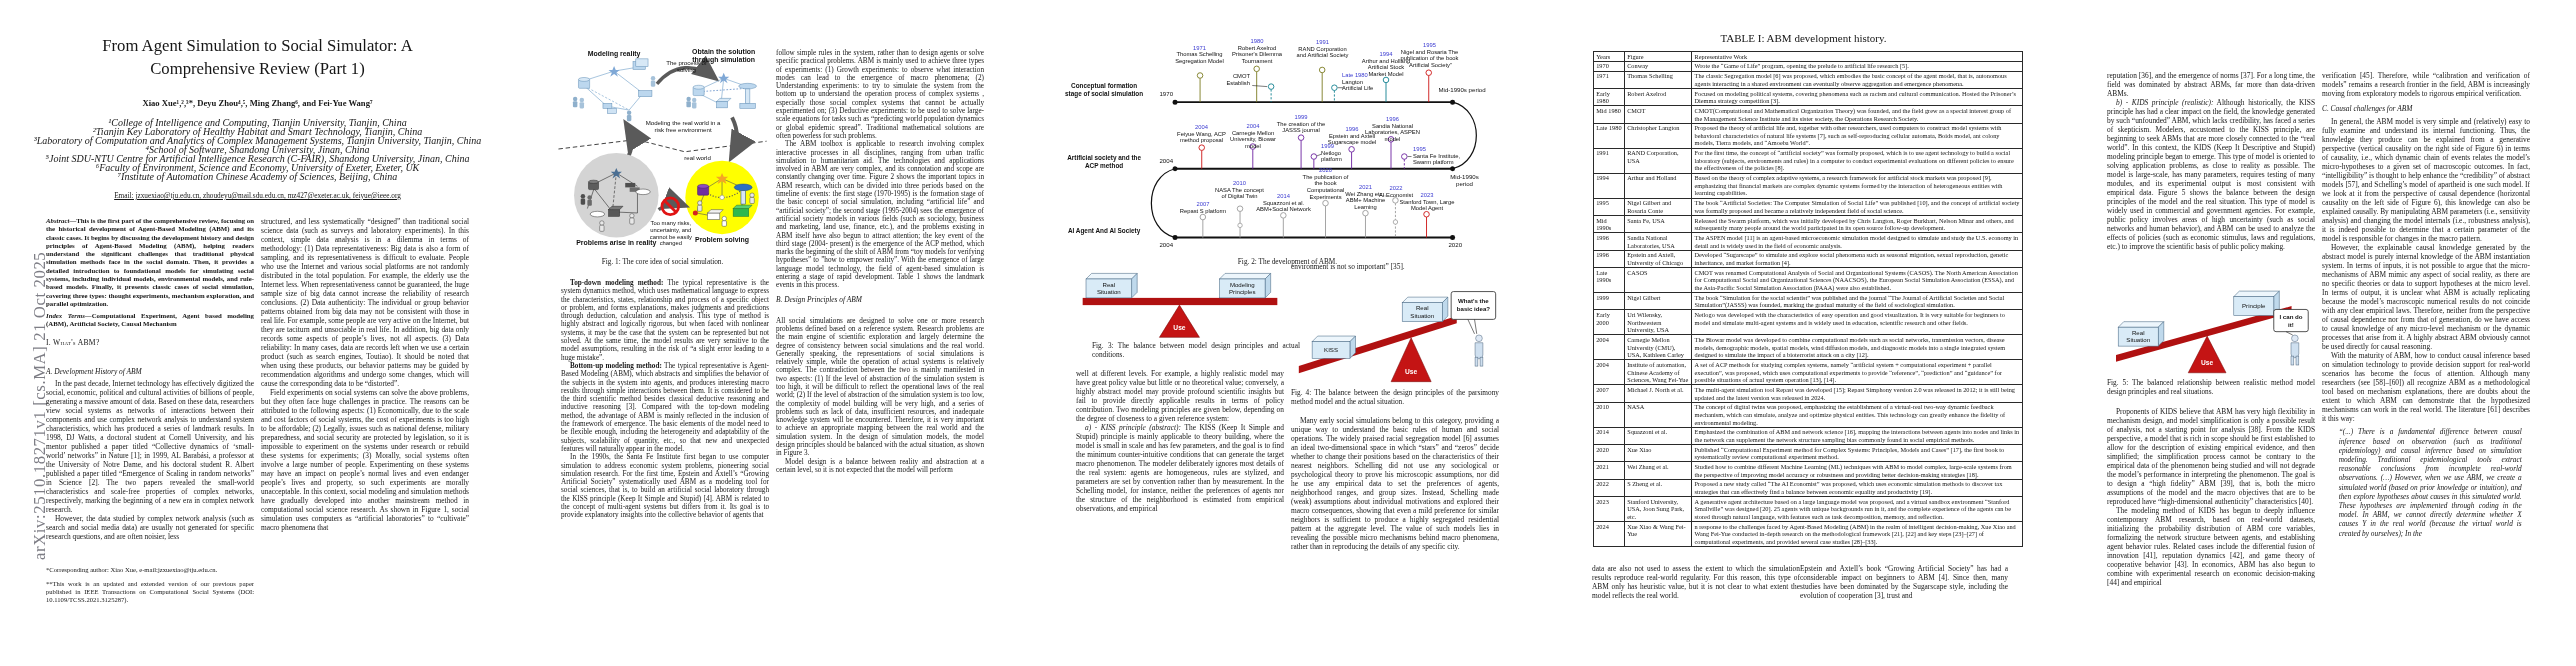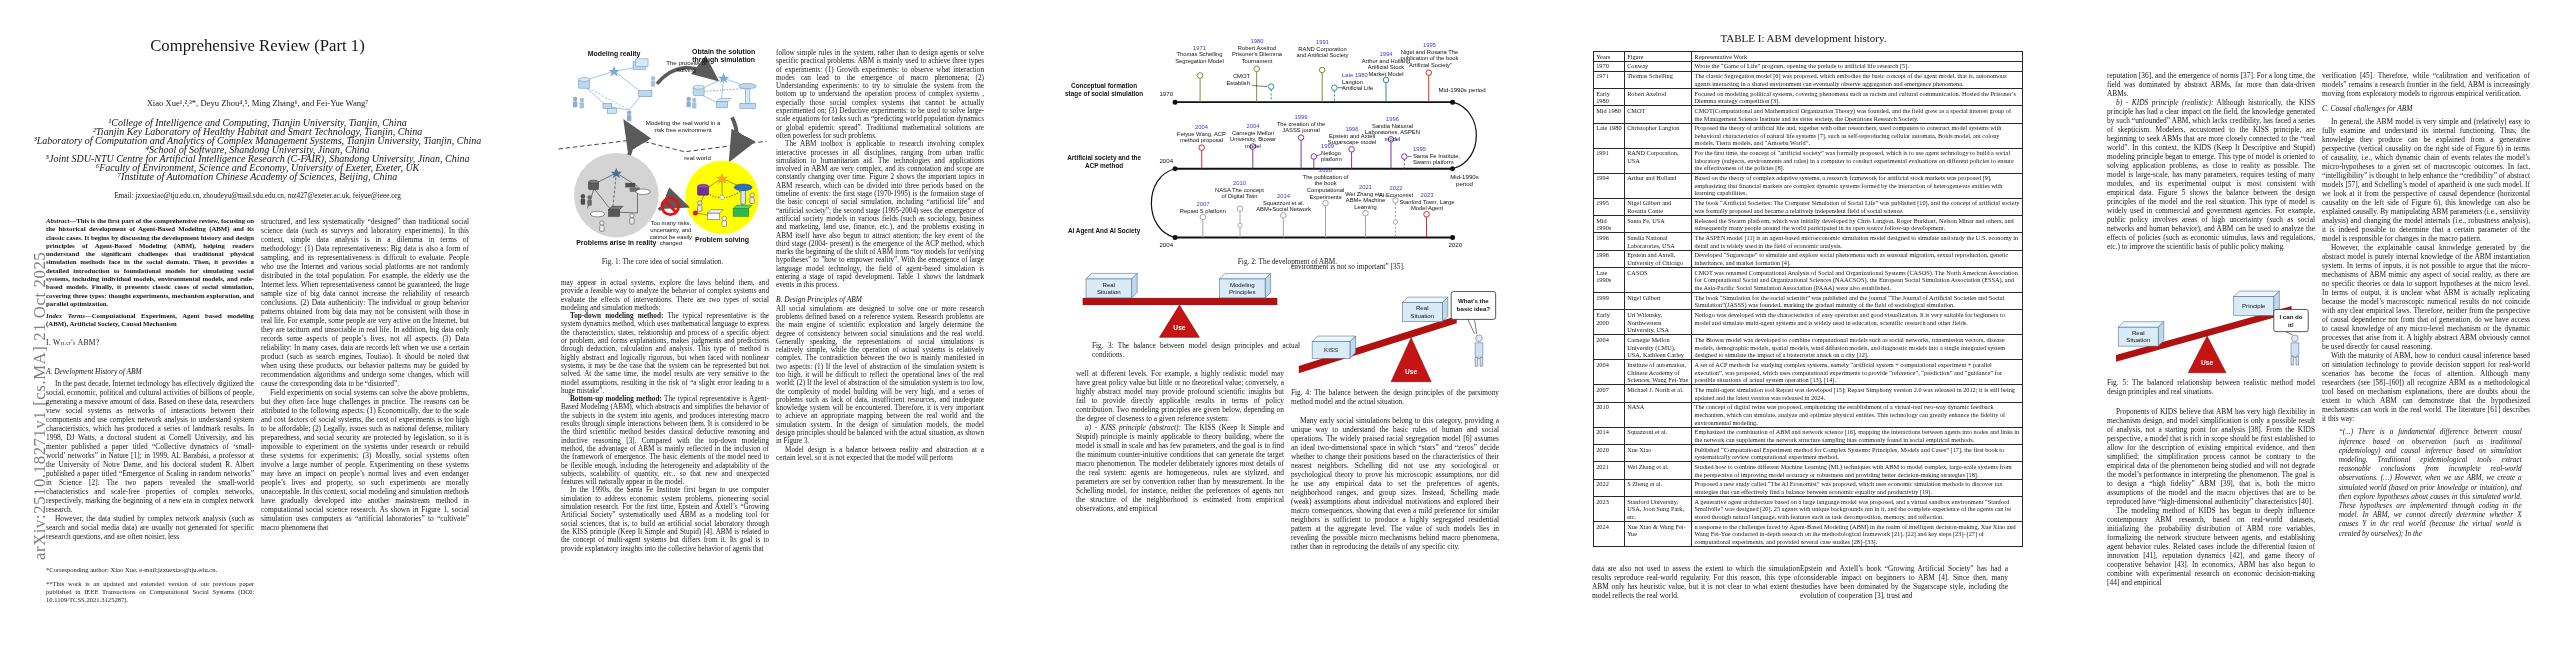--- a/index.html
+++ b/index.html
@@ -16,21 +16,21 @@
   .abstract{font-size:6.8px;line-height:8.3px;font-weight:bold;text-align:justify;margin:0;}
   .lead-bi{font-weight:bold;font-style:italic;}
   .sechead{font-size:7.6px;text-align:left;font-variant:small-caps;letter-spacing:0.3px;}
   .subhead{font-size:7.4px;font-style:italic;}
   .caption{font-size:7.3px;line-height:9px;text-align:justify;}
   .caption.ctr{text-align:center;}
   .fn{font-size:6.6px;line-height:8px;text-align:justify;}
   .title{font-size:16.7px;line-height:23px;text-align:center;}
   .authors{font-size:8.6px;text-align:center;}
   .affil{font-size:10px;line-height:9px;font-style:italic;text-align:center;}
-  .email{font-size:7.3px;text-align:center;}
+  .email{font-size:7.3px;text-align:center;text-decoration:underline;}
   .arxiv{position:absolute;left:30px;top:161px;height:489px;width:24.5px;
          writing-mode:vertical-rl;transform:rotate(180deg);
          font-size:16.7px;letter-spacing:0.6px;color:#7d7d85;text-align:center;}
   .quote{font-size:7.3px;line-height:9.2px;font-style:italic;text-align:justify;}
   
   table.abm{border-collapse:collapse;width:430px;}
   table.abm th,table.abm td{border:0.6px solid #2a2a2a;vertical-align:top;
      font-size:6.3px;line-height:7.6px;padding:0.6px 2.2px;font-weight:normal;text-align:left;
      font-family:"Liberation Serif",serif;}
   table.abm{border:0.8px solid #2a2a2a;}
@@ -50,23 +50,24 @@
   svg text.w{fill:#fff;}
 </style>
 </head>
 <body>
 
 <div id="paper">
 
   <div class="page" style="left:0;">
     <div class="arxiv">arXiv:2510.18271v1  [cs.MA]  21 Oct 2025</div>
     <div class="blk title" style="left:63px;top:34px;width:389px;">
+      <div>From Agent Simulation to Social Simulator: A</div>
       <div>Comprehensive Review (Part 1)</div>
     </div>
-    <div class="blk authors" style="left:46px;top:98px;width:423px;">Xiao Xue¹,²,³*, Deyu Zhou⁴,⁵, Ming Zhang⁶, and Fei-Yue Wang⁷</div>
+    <div class="blk authors" style="left:46px;top:98px;width:423px;font-weight:bold;">Xiao Xue¹,²,³*, Deyu Zhou⁴,⁵, Ming Zhang⁶, and Fei-Yue Wang⁷</div>
     <div class="blk affil" style="left:29px;top:118px;width:457px;">
       <div>¹College of Intelligence and Computing, Tianjin University, Tianjin, China</div>
       <div>²Tianjin Key Laboratory of Healthy Habitat and Smart Technology, Tianjin, China</div>
       <div>³Laboratory of Computation and Analytics of Complex Management Systems, Tianjin University, Tianjin, China</div>
       <div>⁴School of Software, Shandong University, Jinan, China</div>
       <div>⁵Joint SDU-NTU Centre for Artificial Intelligence Research (C-FAIR), Shandong University, Jinan, China</div>
       <div>⁶Faculty of Environment, Science and Economy, University of Exeter, Exeter, UK</div>
       <div>⁷Institute of Automation Chinese Academy of Sciences, Beijing, China</div>
     </div>
     <div class="blk email" style="left:46px;top:191px;width:423px;">Email: jzxuexiao@tju.edu.cn, zhoudeyu@mail.sdu.edu.cn, mz427@exeter.ac.uk, feiyue@ieee.org</div>
@@ -217,30 +218,29 @@
         <text x="210" y="334" text-anchor="middle" font-size="10.5">uncertainty, and</text>
         <text x="210" y="346" text-anchor="middle" font-size="10.5">cannot be easily</text>
         <text x="210" y="358" text-anchor="middle" font-size="10.5">changed</text>
         <text x="112" y="358" text-anchor="middle" font-size="12.5" font-weight="bold">Problems arise in reality</text>
         <text x="302" y="352" text-anchor="middle" font-size="12.5" font-weight="bold">Problem solving</text>
       </svg>
     </div>
     <div class="blk caption ctr" style="left:39px;top:257px;width:217px;">Fig. 1: The core idea of social simulation.</div>
 
     <div class="col lh15" style="left:46px;top:279px;">
-      <p class="b">may appear in actual systems, explore the laws behind them, and provide a feasible way to analyze the behavior of complex systems and evaluate the effects of interventions. There are two types of social modeling and simulation methods:</p>
       <p class="b ind"><span class="bold">Top-down modeling method:</span><span> The typical representative is the system dynamics method, which uses mathematical language to express the characteristics, states, relationship and process of a specific object or problem, and forms explanations, makes judgments and predictions through deduction, calculation and analysis. This type of method is highly abstract and logically rigorous, but when faced with nonlinear systems, it may be the case that the system can be represented but not solved. At the same time, the model results are very sensitive to the model assumptions, resulting in the risk of “a slight error leading to a huge mistake”.</span></p>
       <p class="b ind"><span class="bold">Bottom-up modeling method:</span><span> The typical representative is Agent-Based Modeling (ABM), which abstracts and simplifies the behavior of the subjects in the system into agents, and produces interesting macro results through simple interactions between them. It is considered to be the third scientific method besides classical deductive reasoning and inductive reasoning [3]. Compared with the top-down modeling method, the advantage of ABM is mainly reflected in the inclusion of the framework of emergence. The basic elements of the model need to be flexible enough, including the heterogeneity and adaptability of the subjects, scalability of quantity, etc., so that new and unexpected features will naturally appear in the model.</span></p>
       <p class="b ind">In the 1990s, the Santa Fe Institute first began to use computer simulation to address economic system problems, pioneering social simulation research. For the first time, Epstein and Axtell’s “Growing Artificial Society” systematically used ABM as a modeling tool for social sciences, that is, to build an artificial social laboratory through the KISS principle (Keep It Simple and Stupid) [4]. ABM is related to the concept of multi-agent systems but differs from it. Its goal is to provide explanatory insights into the collective behavior of agents that</p>
     </div>
 
     <div class="col lh15" style="left:261px;top:49px;">
       <p class="b">follow simple rules in the system, rather than to design agents or solve specific practical problems. ABM is mainly used to achieve three types of experiments: (1) Growth experiments: to observe what interaction modes can lead to the emergence of macro phenomena; (2) Understanding experiments: to try to simulate the system from the bottom up to understand the operation process of complex systems , especially those social complex systems that cannot be actually experimented on; (3) Deductive experiments: to be used to solve large-scale equations for tasks such as “predicting world population dynamics or global epidemic spread”. Traditional mathematical solutions are often powerless for such problems.</p>
       <p class="b ind">The ABM toolbox is applicable to research involving complex interactive processes in all disciplines, ranging from urban traffic simulation to humanitarian aid. The technologies and applications involved in ABM are very complex, and its connotation and scope are constantly changing over time. Figure 2 shows the important topics in ABM research, which can be divided into three periods based on the timeline of events: the first stage (1970-1995) is the formation stage of the basic concept of social simulation, including “artificial life” and “artificial society”; the second stage (1995-2004) sees the emergence of artificial society models in various fields (such as sociology, business and marketing, land use, finance, etc.), and the problems existing in ABM itself have also begun to attract attention; the key event of the third stage (2004- present) is the emergence of the ACP method, which marks the beginning of the shift of ABM from “toy models for verifying hypotheses” to ”how to empower reality”. With the emergence of large language model technology, the field of agent-based simulation is entering a stage of rapid development. Table 1 shows the landmark events in this process.</p>
-      <div class="subhead" style="margin:5px 0 1px 0;font-style:italic;">B. Design Principles of ABM</div>
+      <div class="subhead" style="margin:5px 0 13px 0;font-style:italic;">B. Design Principles of ABM</div>
       <p class="b">All social simulations are designed to solve one or more research problems defined based on a reference system. Research problems are the main engine of scientific exploration and largely determine the degree of consistency between social simulations and the real world. Generally speaking, the representations of social simulations is relatively simple, while the operation of actual systems is relatively complex. The contradiction between the two is mainly manifested in two aspects: (1) If the level of abstraction of the simulation system is too high, it will be difficult to reflect the operational laws of the real world; (2) If the level of abstraction of the simulation system is too low, the complexity of model building will be very high, and a series of problems such as lack of data, insufficient resources, and inadequate knowledge system will be encountered. Therefore, it is very important to achieve an appropriate mapping between the real world and the simulation system. In the design of simulation models, the model design principles should be balanced with the actual situation, as shown in Figure 3.</p>
       <p class="b ind">Model design is a balance between reality and abstraction at a certain level, so it is not expected that the model will perform</p>
     </div>
   </div>
 
   <div class="page" style="left:1030px;">
 
     <div class="blk" style="left:31px;top:20px;width:428px;height:232px;">
       <svg width="428" height="232" viewBox="0 0 770 418" style="position:absolute;left:0;top:0;">
 

